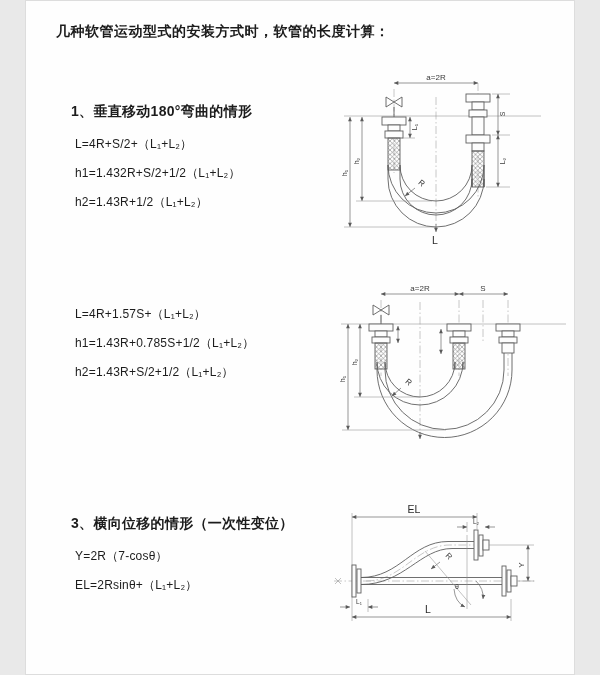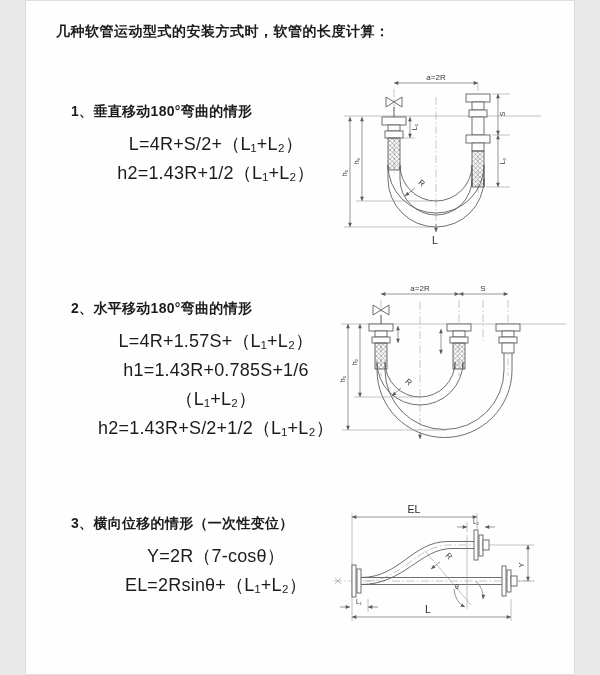--- a/index.html
+++ b/index.html
@@ -8,21 +8,21 @@
     background:#fefefe; border:1px solid #ddd; box-sizing:border-box;
     font-family:"Liberation Sans","DejaVu Sans",sans-serif; color:#1c1c1c;
     overflow:hidden;
   }
   .title {
     position:absolute; left:30px; top:22px; font-size:14px; font-weight:700;
     letter-spacing:0.5px;
   }
   .block { position:absolute; left:45px; width:270px; }
   .heading { font-size:14px; font-weight:700; margin-bottom:9px; letter-spacing:0.3px; }
-  .formula { font-size:18px; font-weight:400; margin-left:20px; line-height:29px; letter-spacing:0.2px;text-align:center; }
+  .formula { font-size:12px; font-weight:400; margin-left:4px; line-height:29px; letter-spacing:0.2px; }
   svg.diag { position:absolute; }
   svg text { fill:#3a3a3a; font-size:7px; font-family:"Liberation Sans","DejaVu Sans",sans-serif; }
   svg text.big { font-size:10.5px; fill:#2b2b2b; }
   svg text.med { font-size:8px; }
   .ln, .fit rect, .arc { stroke:#5f5f5f; stroke-width:0.9; fill:none; }
   .fit rect { fill:#fdfdfd; }
   .braid { fill:url(#braidpat); stroke:#5f5f5f; stroke-width:0.9; }
   .dim { stroke:#6a6a6a; stroke-width:0.7; fill:none;
          marker-start:url(#arr); marker-end:url(#arr); }
   .dimE { stroke:#6a6a6a; stroke-width:0.7; fill:none; marker-end:url(#arr); }
@@ -43,27 +43,27 @@
         <path d="M0,4.5 L4.5,0 M0,0 L4.5,4.5" stroke="#7a7a7a" stroke-width="0.55"></path>
       </pattern>
     </defs>
   </svg>
 
   <div class="title">几种软管运动型式的安装方式时，软管的长度计算：</div>
 
   <section class="block" style="top:102px">
     <div class="heading">1、垂直移动180°弯曲的情形</div>
     <div class="formula">L=4R+S/2+（L₁+L₂）</div>
+    <div class="formula">h1=1.432R+S/2+1/2（L₁+L₂）</div>
     <div class="formula">h2=1.43R+1/2（L₁+L₂）</div>
   </section>
 
   <section class="block" style="top:299px">
-    <div class="heading">2、水平移动180°弯曲的情形</div>
     <div class="formula">L=4R+1.57S+（L₁+L₂）</div>
-    <div class="formula">h1=1.43R+0.785S+1/6（L₁+L₂）</div>
+    <div class="formula">h1=1.43R+0.785S+1/2（L₁+L₂）</div>
     <div class="formula">h2=1.43R+S/2+1/2（L₁+L₂）</div>
   </section>
 
   <section class="block" style="top:514px">
     <div class="heading">3、横向位移的情形（一次性变位）</div>
     <div class="formula">Y=2R（7-cosθ）</div>
     <div class="formula">EL=2Rsinθ+（L₁+L₂）</div>
   </section>
 
   <svg class="diag" style="left:310px;top:68px" width="280" height="195" viewBox="0 0 280 195">

